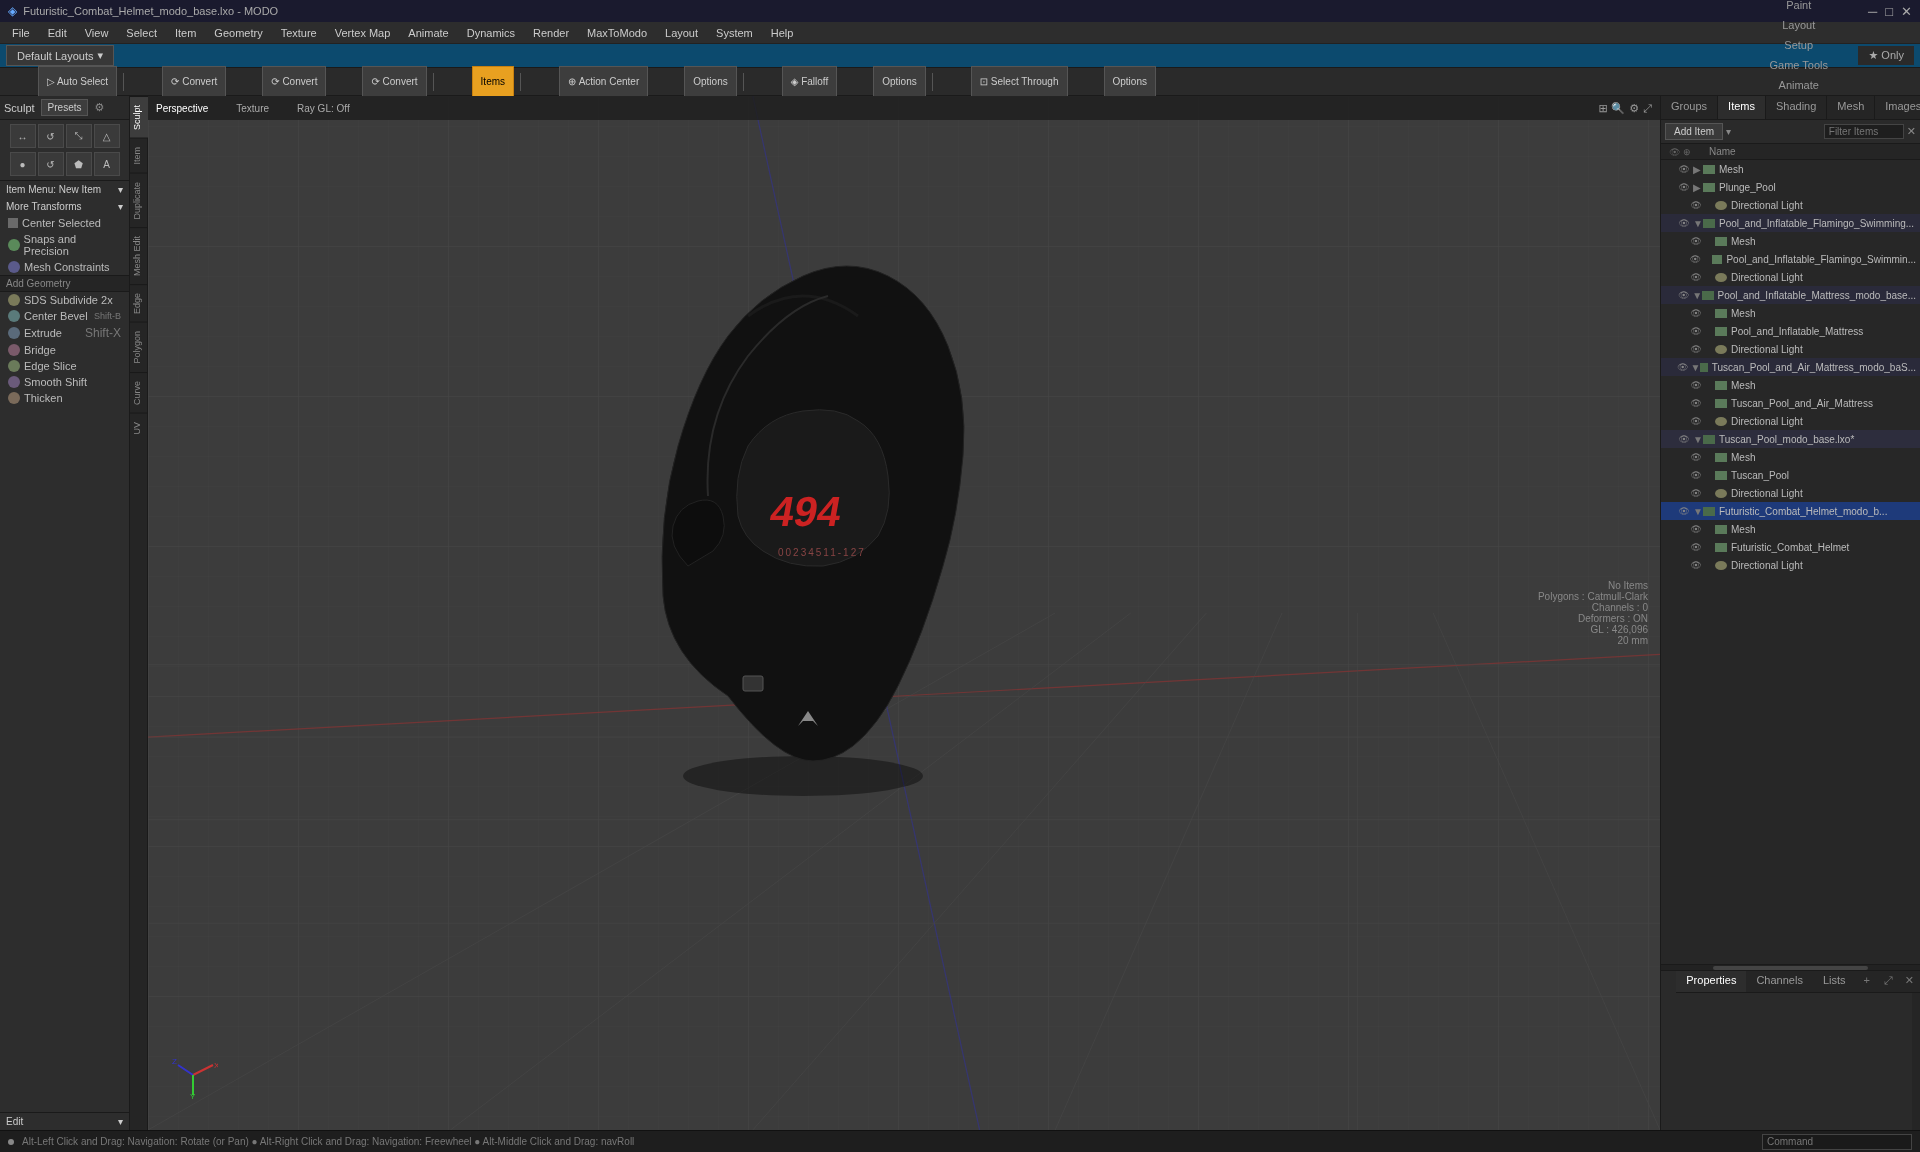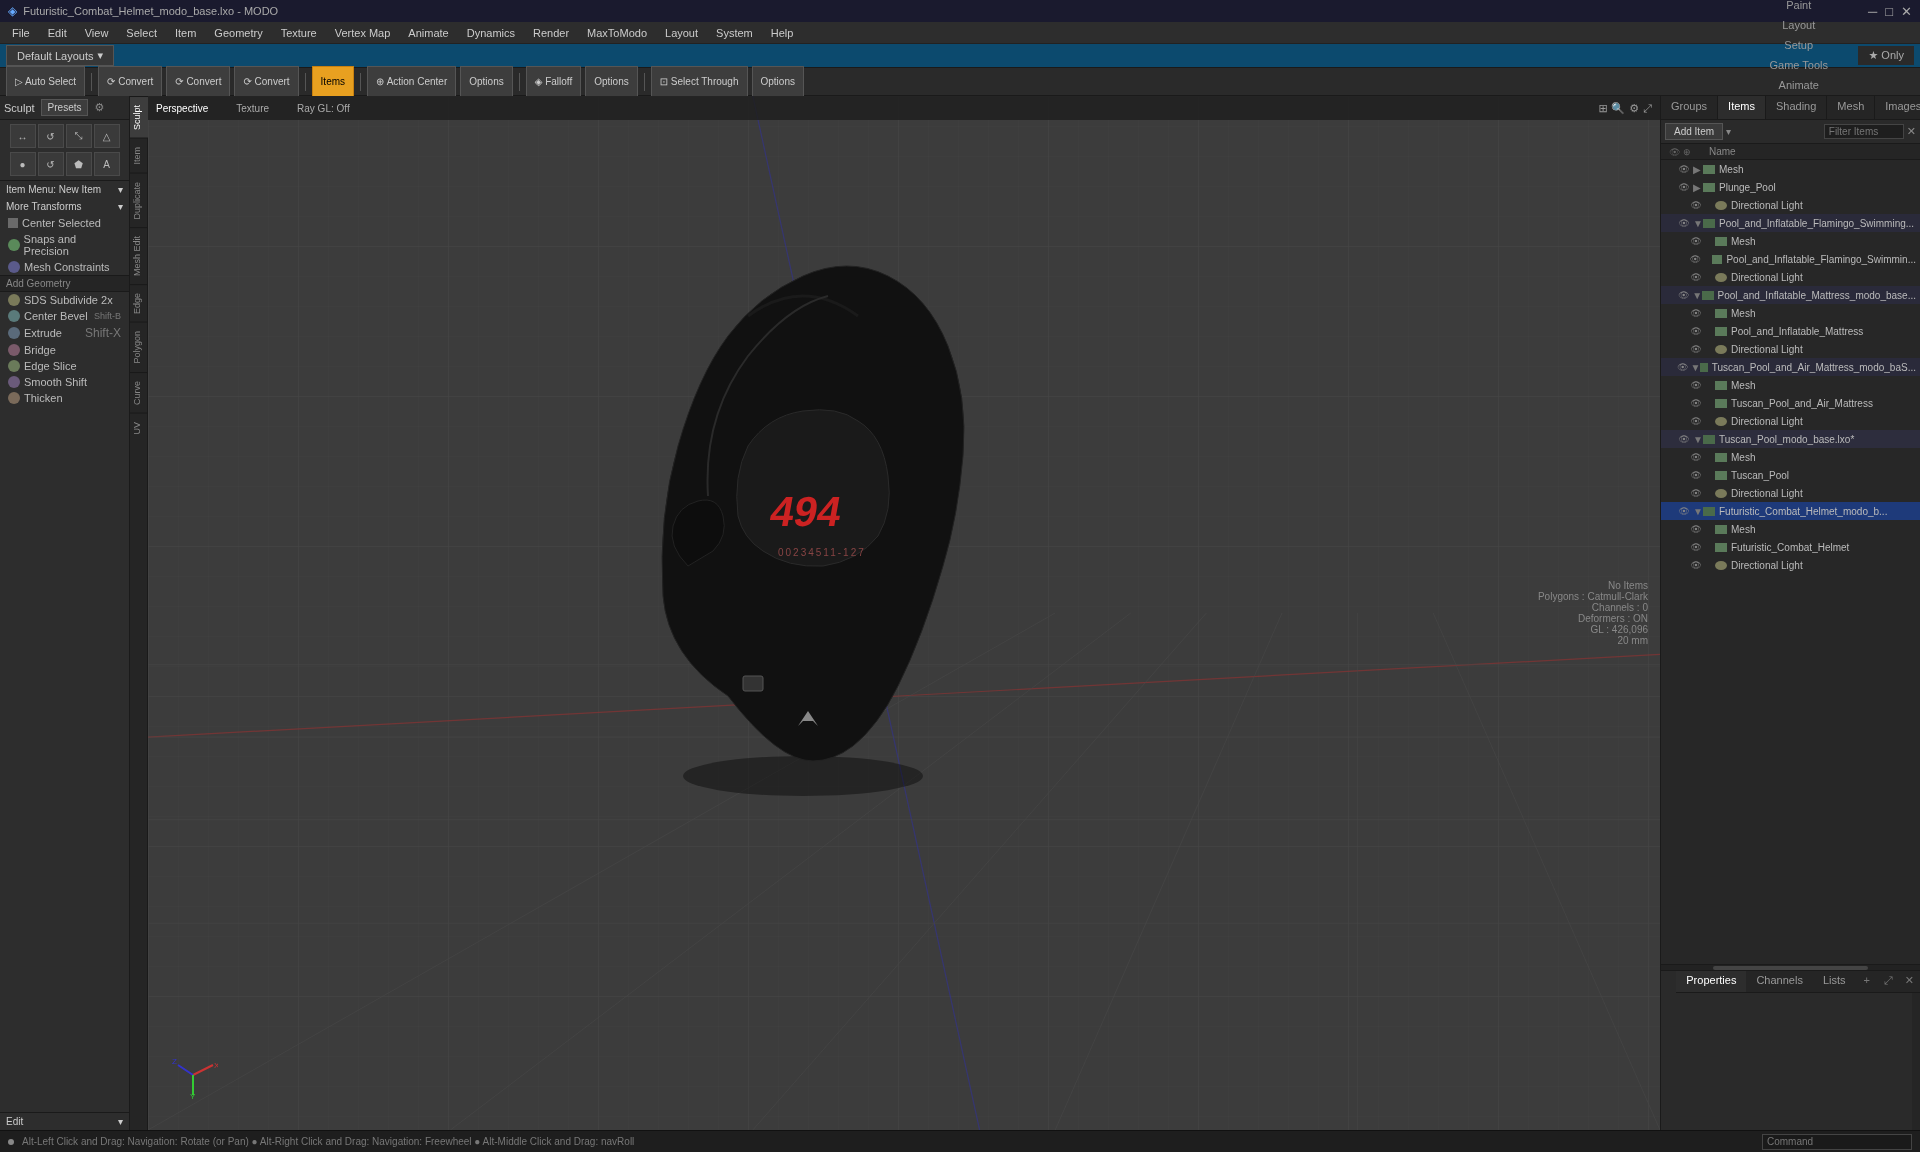--- a/index.html
+++ b/index.html
@@ -102,21 +102,21 @@
       border-bottom: 1px solid #1a1a1a;
     }
     .toolbar-btn {
       padding: 2px 8px;
       background: #3d3d3d;
       border: 1px solid #555;
       color: #ccc;
       font-size: 10px;
       cursor: pointer;
       height: 32px;
-      display: flex; align-items: center; gap: 3px;
+      display: flex; align-items: center; gap: 3px; margin-left: 32px;
     }
     .toolbar-btn.active {
       background: #e8a020;
       border-color: #c88010;
       color: #000;
     }
     .toolbar-separator {
       width: 1px;
       height: 18px;
       background: #555;

